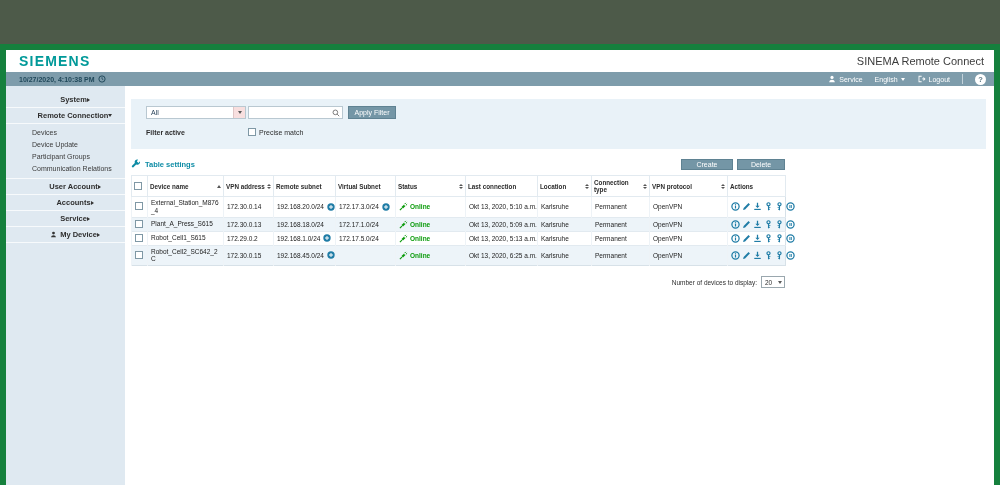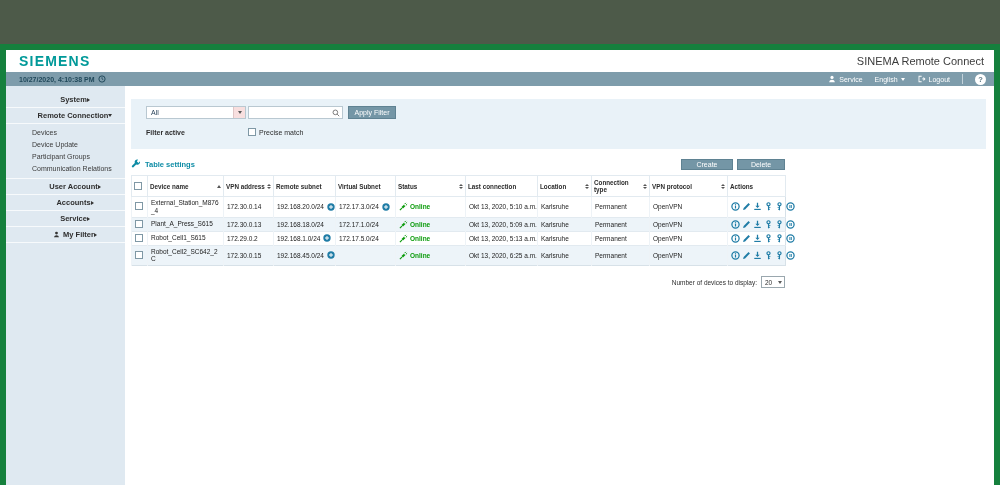--- a/index.html
+++ b/index.html
@@ -158,21 +158,21 @@
         <span class="arr-r"></span>
       </div>
       <div class="nav-item">
         <span class="nav-label-wrap">
           <span class="aicon">
                 <svg width="7" height="7" viewBox="0 0 10 10">
                   <circle cx="5" cy="3" r="2" fill="#333"></circle>
                   <path d="M1.5 9c.3-2 1.7-3 3.5-3s3.2 1 3.5 3z" fill="#333"></path>
                 </svg>
               </span>
-          <span>My Filter</span>
+          <span>My Device</span>
         </span>
         <span class="arr-r"></span>
       </div>
     </div>
 
     <div class="main">
 
       <div class="panel">
         <div class="prow">
           <div class="fselect">

